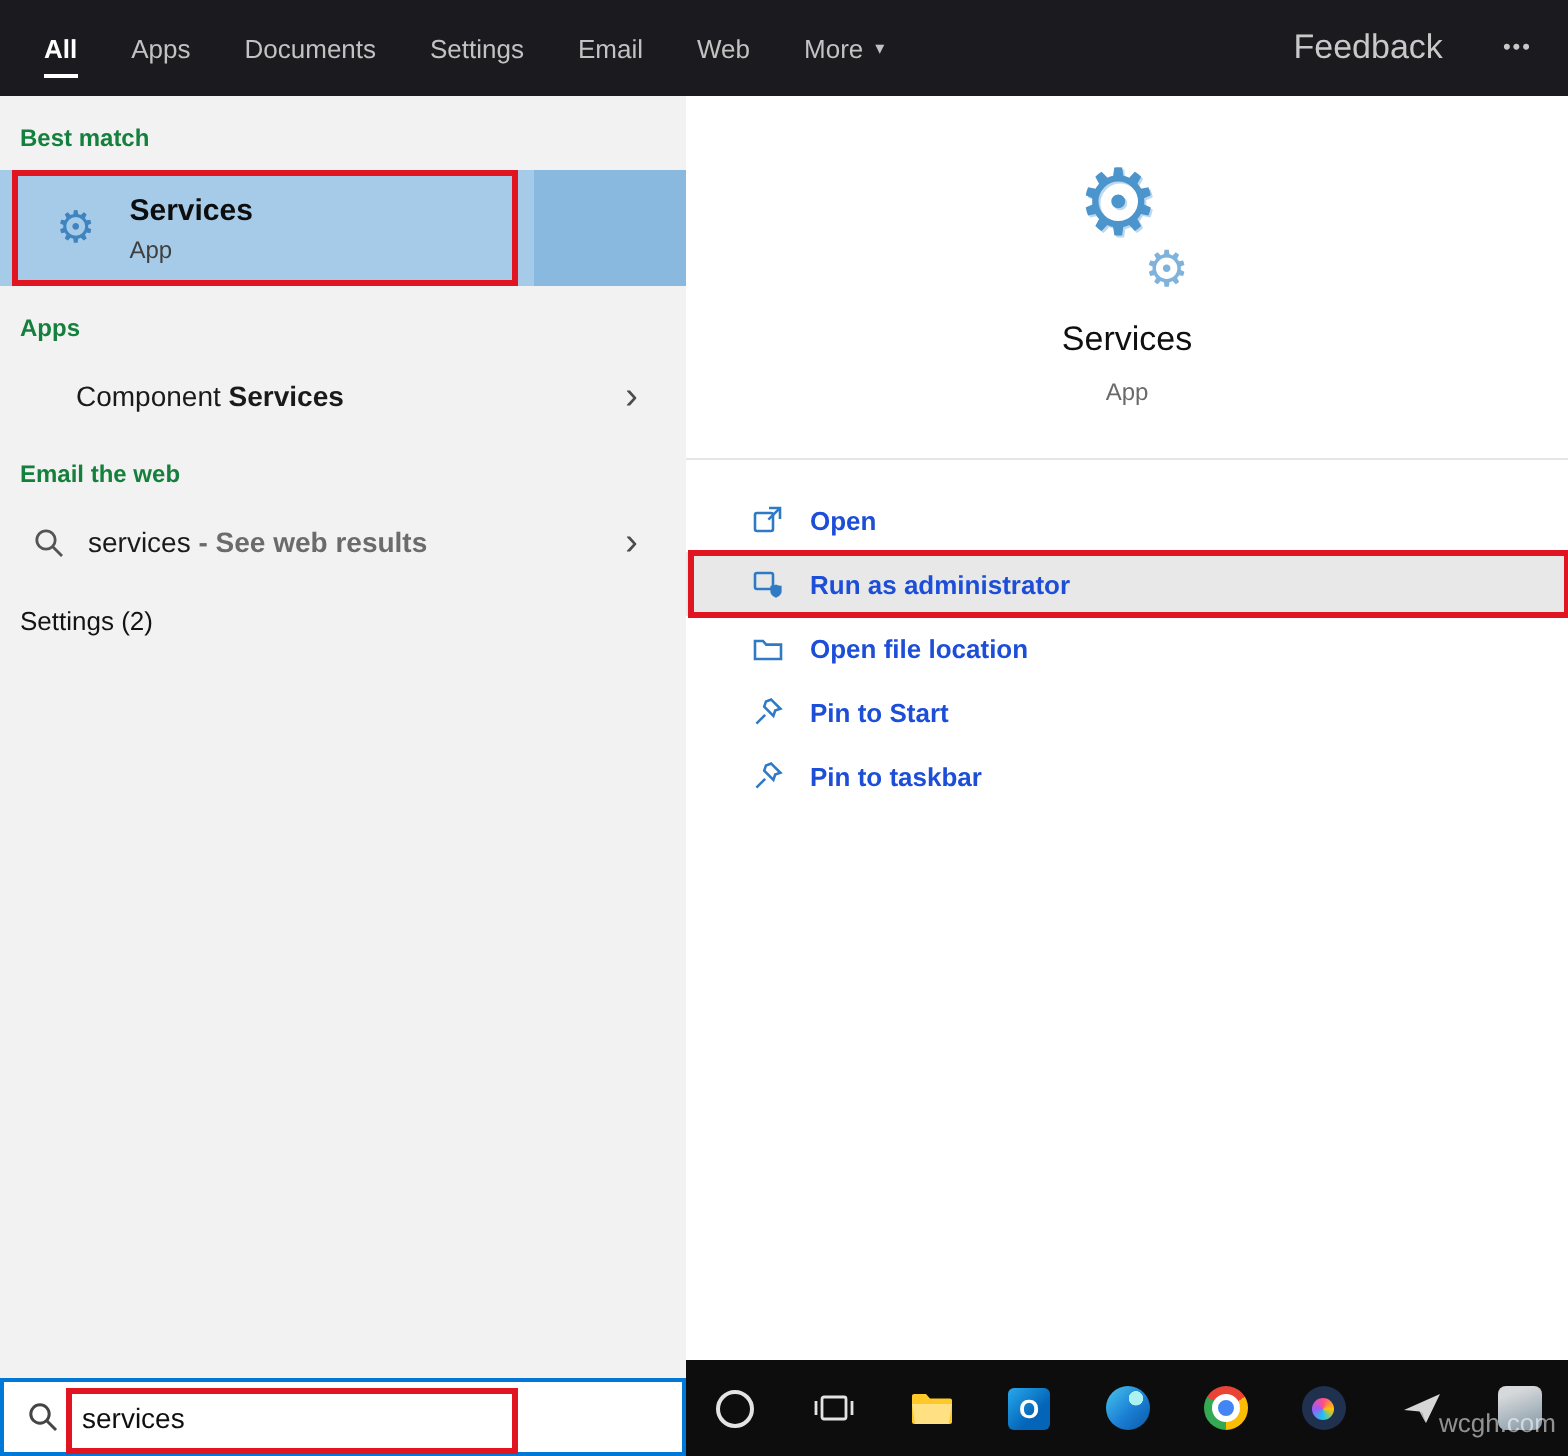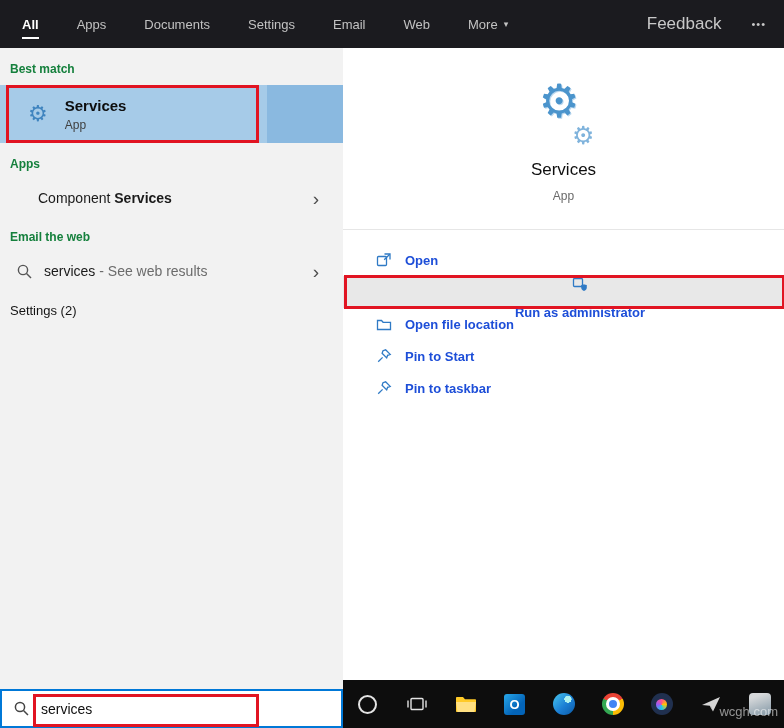--- a/index.html
+++ b/index.html
@@ -1,21 +1,21 @@
 <!DOCTYPE html>
 <html style="--accent: #0078d7; --highlight: #a6cbe8; --highlight-dark: #8ab9e0; --annotation: #e11422; --topbar-bg: #1b1b1f; --panel-bg: #f2f2f2; --taskbar-bg: #0d0d0d;"><head>
 <meta charset="utf-8">
 <style>
   html,body{margin:0;padding:0;}
   body{width:784px;height:728px;overflow:hidden;font-family:"Liberation Sans",sans-serif;-webkit-font-smoothing:antialiased;}
   .screen{position:relative;width:784px;height:728px;background:#fff;}
 
   
   .topbar{height:48px;background:var(--topbar-bg,#1b1b1f);display:flex;justify-content:space-between;align-items:stretch;padding:0 18px 0 22px;box-sizing:border-box;}
-  .tabs{display:flex;gap:38px;}
+  .tabs{display:flex;gap:27px;}
   .tab{display:flex;align-items:center;height:100%;position:relative;font-size:13px;color:#c2c2c2;cursor:pointer;}
   .tab.active{color:#fff;font-weight:bold;}
   .tab.active::after{content:"";position:absolute;left:0;right:0;bottom:9px;height:2px;background:#fff;}
   .caret{font-size:9px;margin-left:6px;color:#c2c2c2;}
   .topbar-right{display:flex;align-items:center;gap:30px;}
   .feedback{font-size:17px;color:#c8c8c8;cursor:pointer;}
   .overflow{font-size:11px;color:#c8c8c8;letter-spacing:1px;cursor:pointer;}
 
   
   .content{display:flex;height:632px;}
@@ -27,35 +27,35 @@
 
   .best-match{height:58px;background:var(--highlight,#a6cbe8);display:flex;align-items:center;padding-left:28px;position:relative;cursor:pointer;}
   .gear-sm{font-size:22px;color:#3f84bf;margin-right:17px;line-height:1;}
   .bm-title{font-size:15px;font-weight:bold;color:#0d0d0d;}
   .bm-sub{font-size:12px;color:#3f3f3f;margin-top:4px;}
   .bm-block{position:absolute;right:0;top:0;width:76px;height:100%;background:var(--highlight-dark,#8ab9e0);}
 
   .result-row{height:36px;display:flex;align-items:center;padding:0 16px;font-size:14px;color:#1a1a1a;cursor:pointer;position:relative;}
   .result-row .indent{width:22px;flex:none;}
   .row-icon{width:17px;height:17px;margin-right:11px;flex:none;}
-  .dim{color:#6b6b6b;}
+  .dim{color:#6b6b6b;font-weight:bold;}
   .chev{margin-left:auto;color:#4d4d4d;font-size:19px;line-height:1;padding-right:8px;}
 
   
   .preview-head{display:flex;flex-direction:column;align-items:center;padding-top:38px;}
   .gear-big{position:relative;width:66px;height:58px;}
   .g1{position:absolute;left:8px;top:-8px;font-size:46px;line-height:1;color:#4b94cc;text-shadow:1px 1px 0 #bcd8ee;}
   .g2{position:absolute;right:2px;bottom:-4px;font-size:25px;line-height:1;color:#7fb3dc;}
   .preview-title{font-size:17px;color:#0f0f0f;margin-top:16px;}
   .preview-sub{font-size:12px;color:#6a6a6a;margin-top:9px;}
   .divider{height:1px;background:#e6e6e6;margin:26px 0 14px 0;}
 
   .actions{list-style:none;margin:0;padding:0;}
   .action{height:32px;display:flex;align-items:center;gap:13px;padding-left:33px;font-size:13px;color:#1d4ed8;cursor:pointer;position:relative;font-weight:bold;}
-  .action.highlighted{background:#e8e8e8;flex-direction:column;}
+  .action.highlighted{background:#e8e8e8;}
   .act-icon{width:16px;height:16px;flex:none;}
 
   
   .anno{position:absolute;border:3px solid var(--annotation,#e11422);box-sizing:border-box;pointer-events:none;z-index:6;}
   .anno-bm{left:6px;top:0;width:253px;height:58px;}
   .anno-admin{left:1px;right:-1px;top:-1px;bottom:-1px;}
   .anno-search{left:31px;top:3px;width:226px;height:33px;}
 
   
   .bottombar{position:absolute;left:0;bottom:0;width:784px;height:48px;display:flex;}

